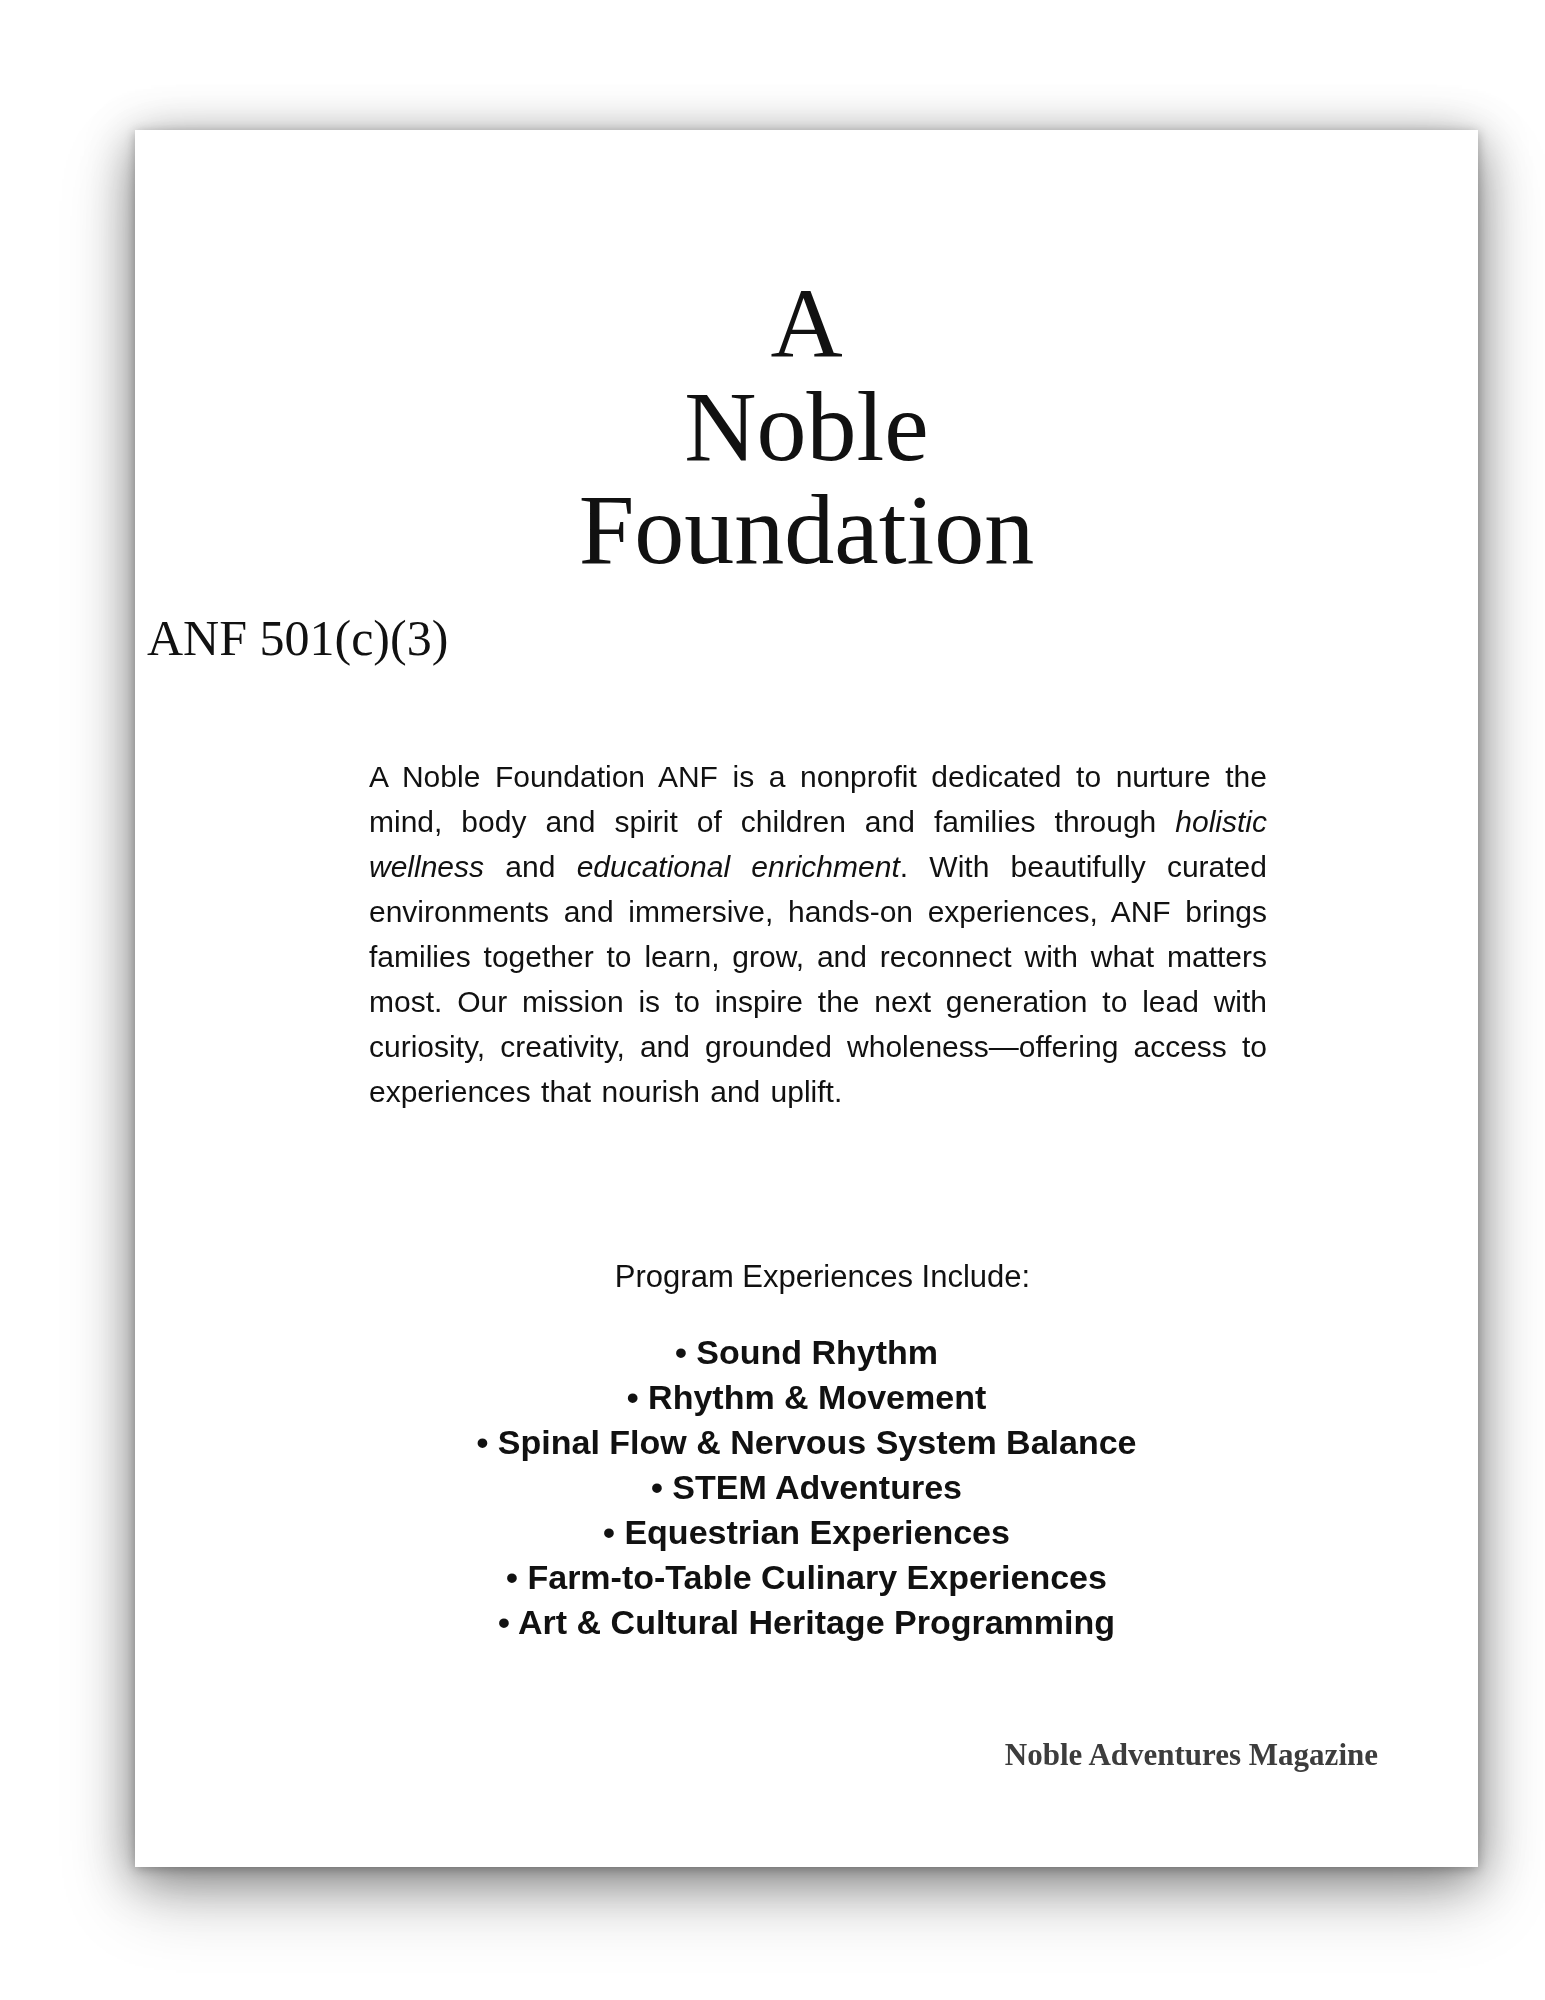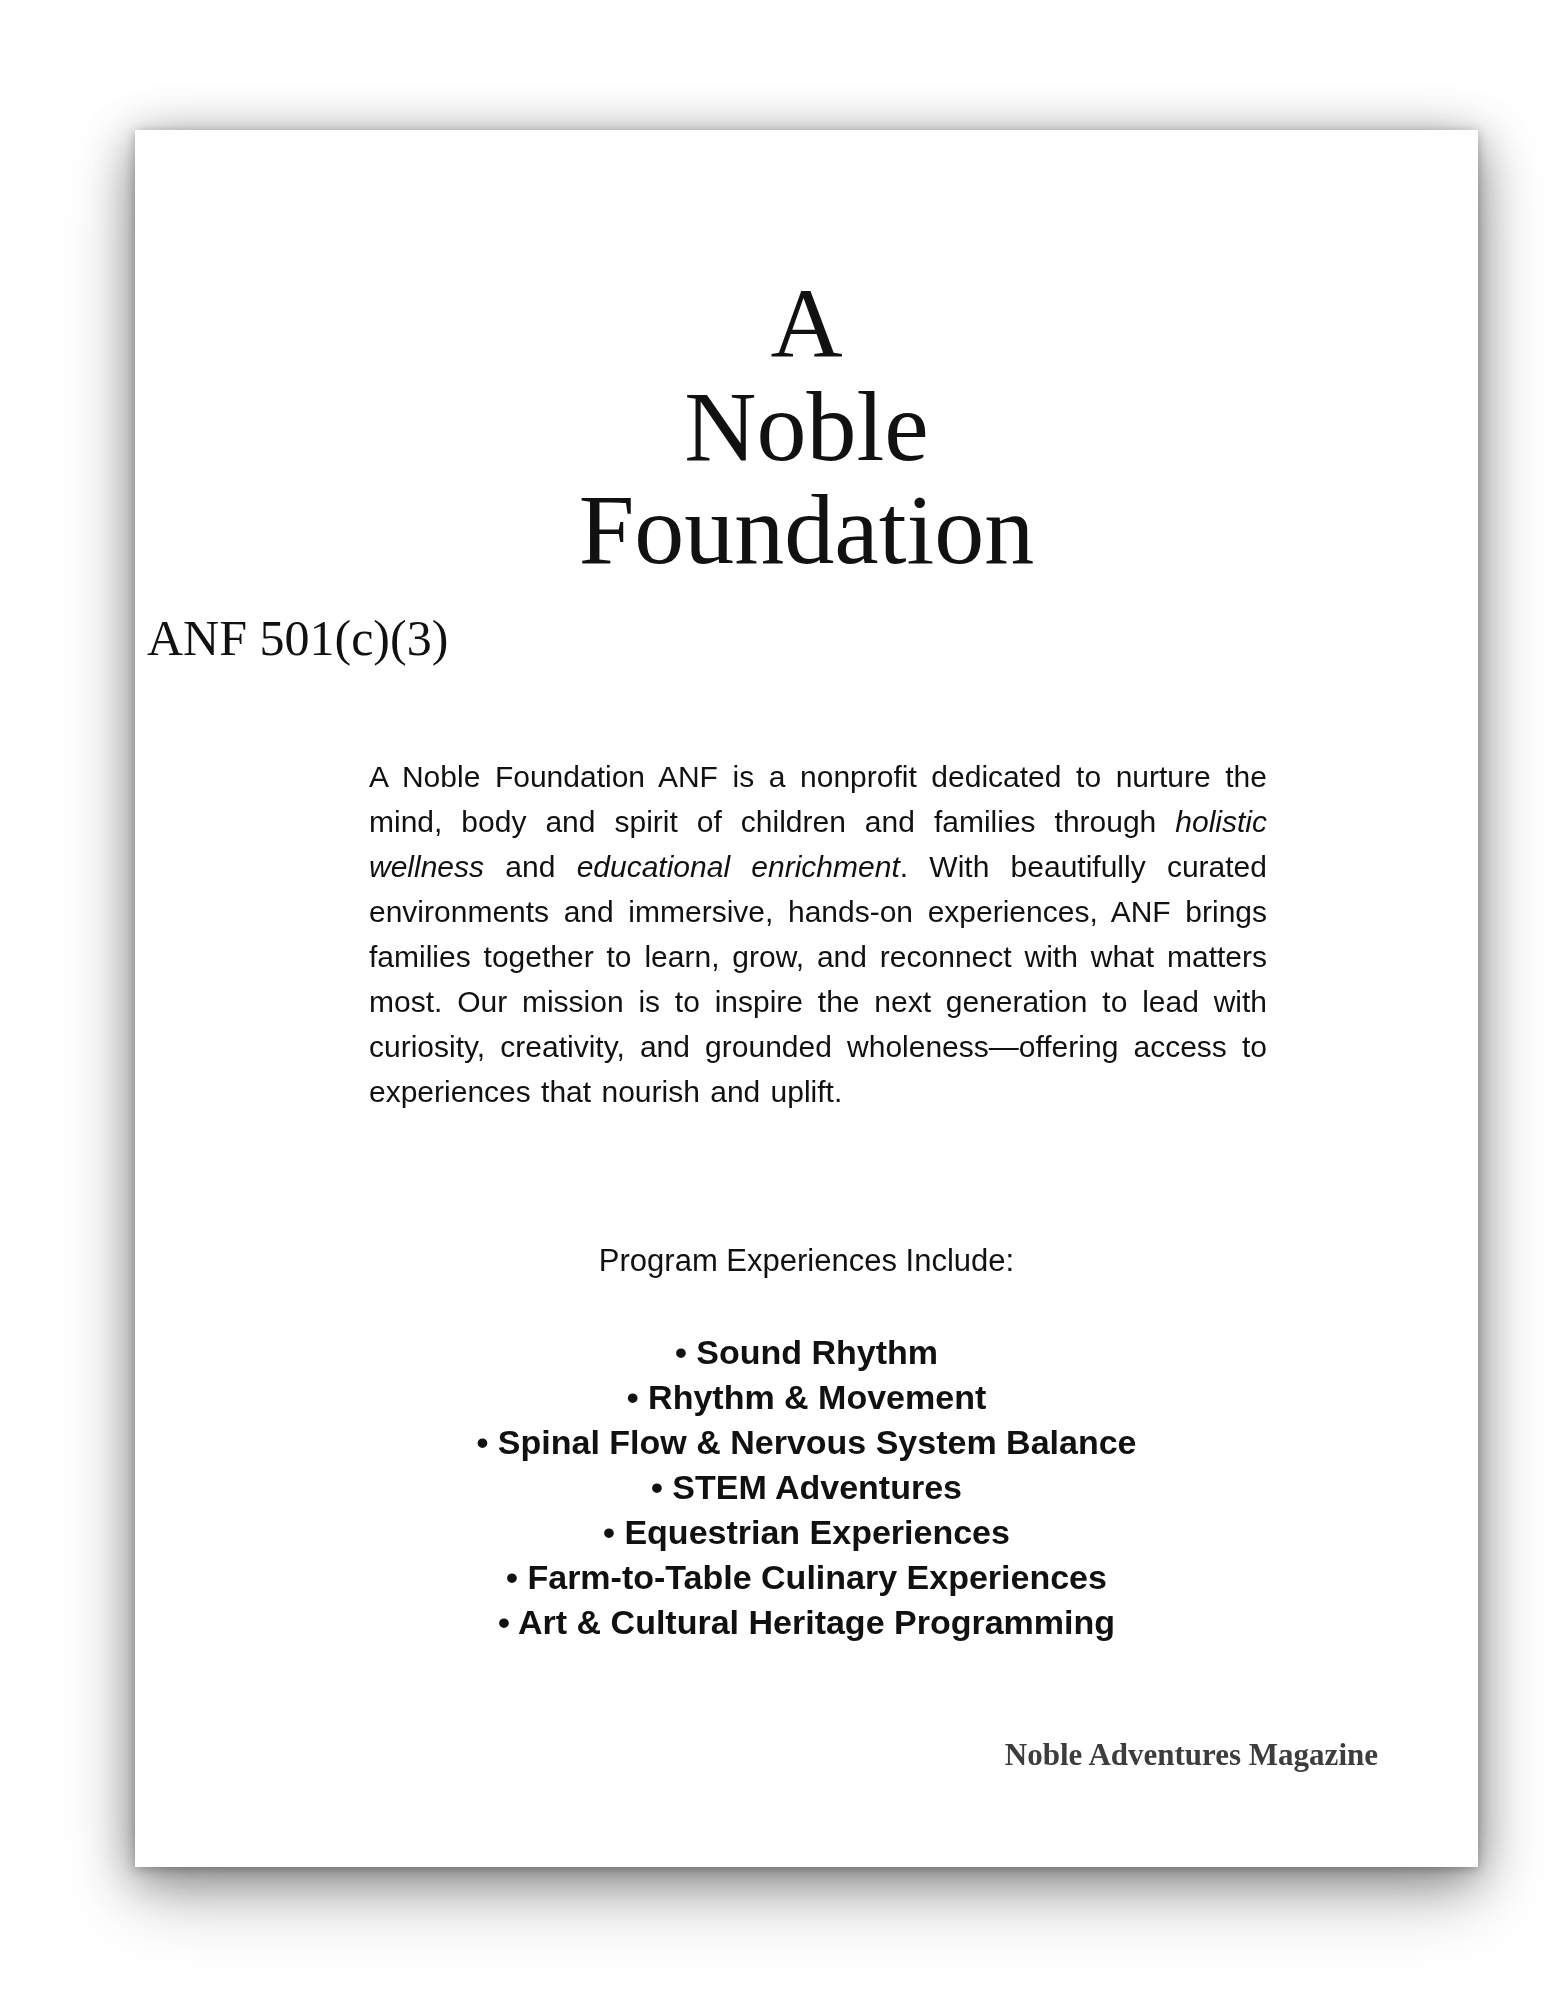--- a/index.html
+++ b/index.html
@@ -64,21 +64,21 @@
     text-align: justify;
     text-align-last: left;
     word-spacing: 2px;
   }
   .intro em { font-style: italic; }
   .program-heading {
     position: absolute;
     top: 1108px;
     left: 0;
     width: 100%;
-    margin: 0;
+    margin: 16px;
     text-align: center;
     font-family: "Liberation Sans", sans-serif;
     font-weight: 400;
     font-size: 31px;
     line-height: 45px;
     color: var(--text, #151515);
   }
   .program-list {
     position: absolute;
     top: 1200px;

